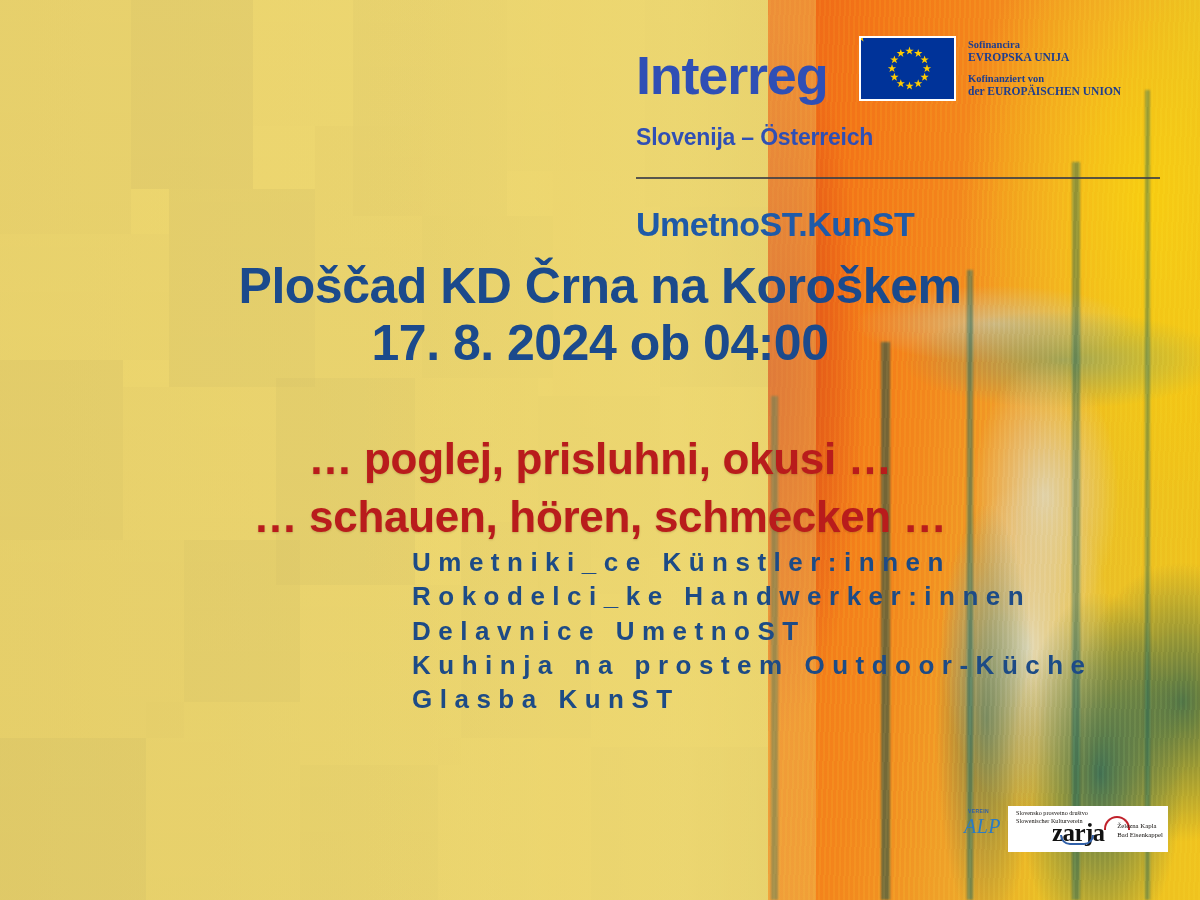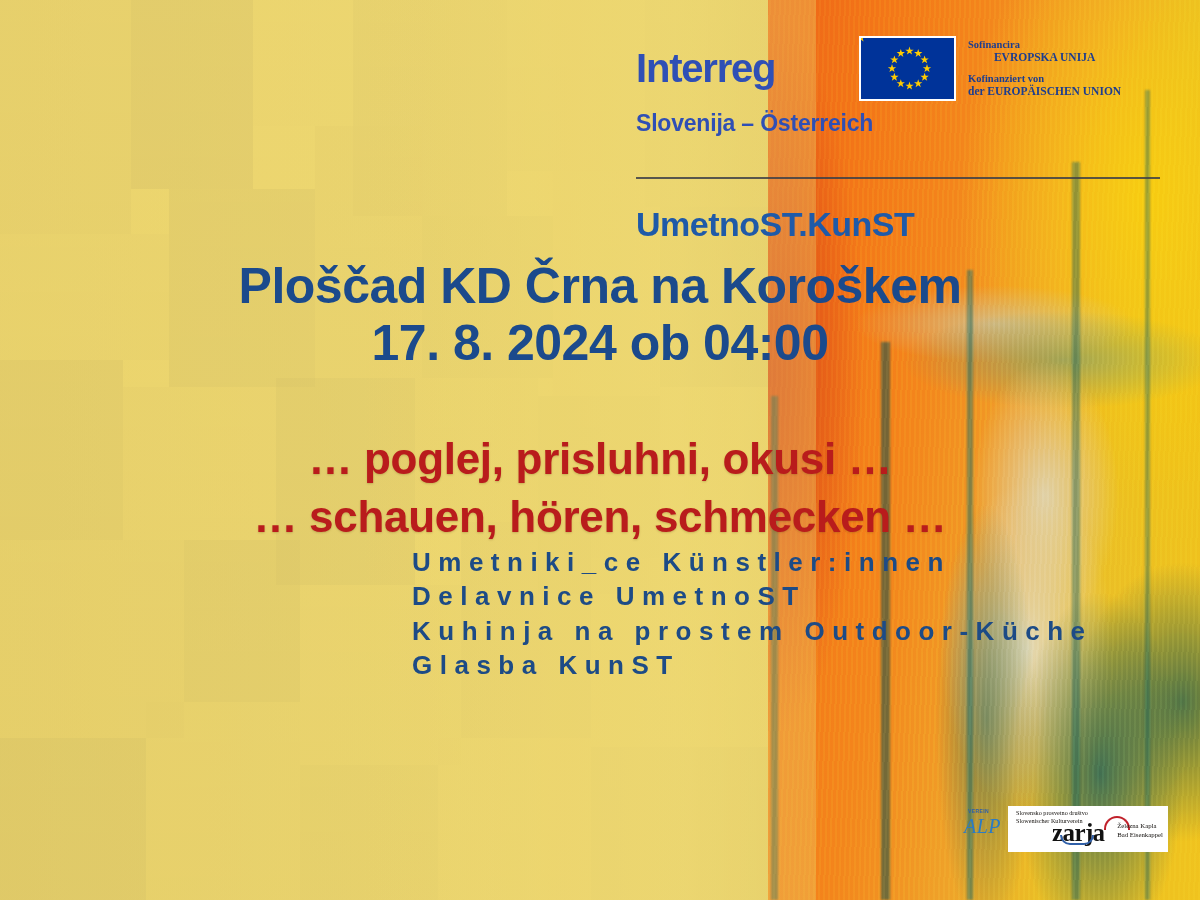--- a/index.html
+++ b/index.html
@@ -77,41 +77,41 @@
   }
 
   
   .content{position:absolute;inset:0;z-index:10;}
 
   
   .interreg{
     position:absolute;left:636px;top:48px;
   }
   .interreg-word{
-    font-size:40px;font-weight:700;color:#2f4fb5;
+    font-size:54px;font-weight:700;color:#2f4fb5;
     letter-spacing:-1.2px;line-height:1;
   }
   .interreg-sub{
     margin-top:22px;
     font-size:23px;font-weight:700;color:#2f4fb5;letter-spacing:-.2px;
   }
   .rule{
     position:absolute;left:636px;top:177px;width:524px;height:2px;
     background:#3d3f46;opacity:.85;
   }
 
   
   .eu{position:absolute;left:859px;top:36px;display:flex;align-items:flex-start;gap:12px;}
   .eu-flag{
     width:97px;height:65px;background:#003399;border:2px solid #fff;position:relative;
   }
   .eu-flag svg{position:absolute;inset:0;}
   .eu-text{padding-top:3px;line-height:1.16;}
   .eu-text .l{font-size:10.5px;font-weight:700;color:#1d3d8f;white-space:nowrap;font-family:Liberation Serif, serif;}
-  .eu-text .l.big{font-size:11.5px;text-align:center;}
+  .eu-text .l.big{font-size:11.5px;}
   .eu-text .gap{height:8px;}
 
   
   .proj-title{
     position:absolute;left:636px;top:205px;
     font-size:34px;font-weight:700;color:#1f5aa8;letter-spacing:-.5px;
   }
 
   
   .headline{
@@ -276,20 +276,21 @@
       <div class="h2">17. 8. 2024 ob 04:00</div>
     </div>
 
     <div class="tagline">
       <div class="t1">… poglej, prisluhni, okusi …</div>
       <div class="t2">… schauen, hören, schmecken …</div>
     </div>
 
     <div class="proglist">
       <div>Umetniki_ce Künstler:innen</div>
+      <div>Rokodelci_ke Handwerker:innen</div>
       <div>Delavnice UmetnoST</div>
       <div>Kuhinja na prostem Outdoor-Küche</div>
       <div>Glasba KunST</div>
     </div>
 
     <div class="logos">
       <div class="alp">
         <div class="alp-top">VEREIN</div>
         <div class="alp-main">ALP</div>
       </div>

